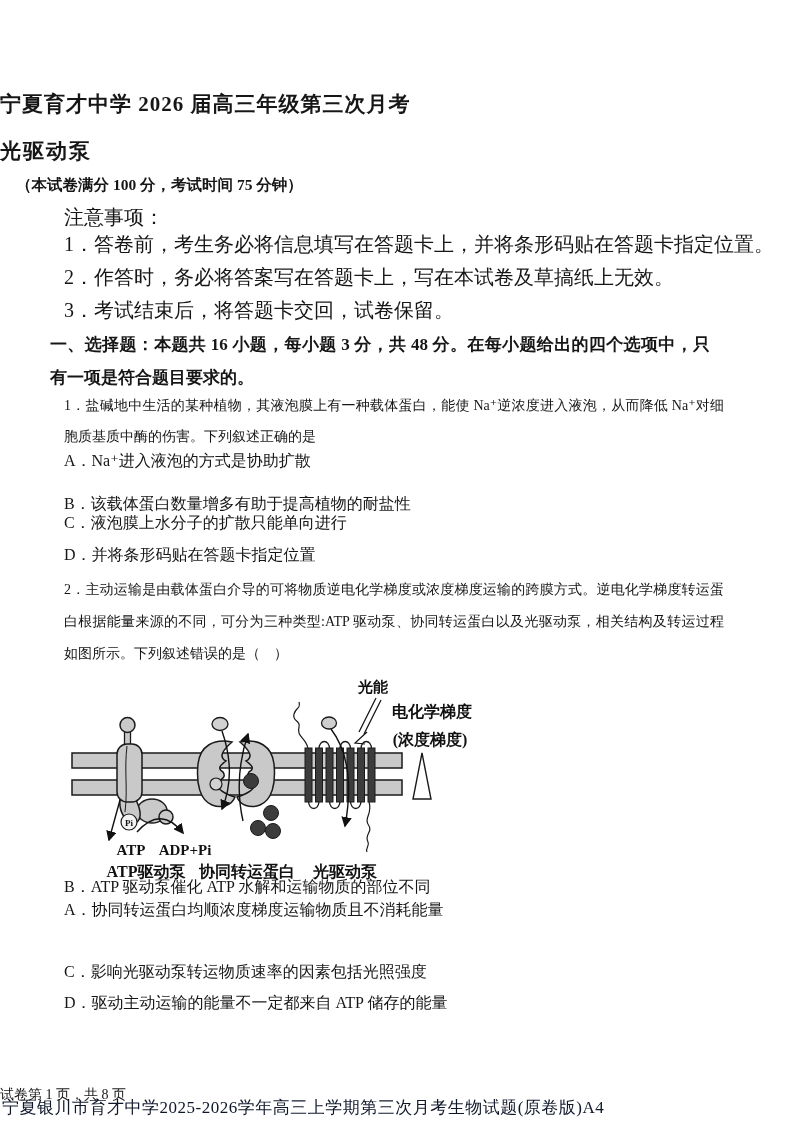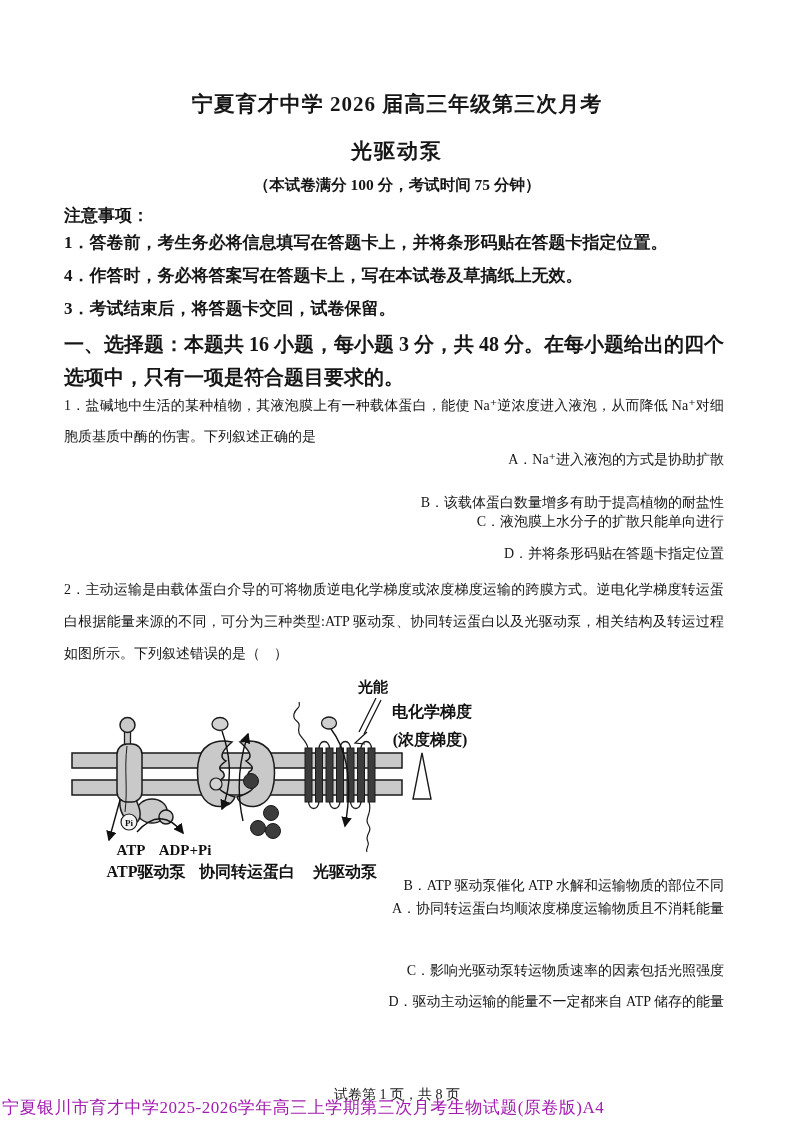--- a/index.html
+++ b/index.html
@@ -2,45 +2,45 @@
 <html><head>
 <meta charset="utf-8">
 <style>
   html,body{margin:0;padding:0;background:#ffffff;}
   body{
     width:794px;height:1123px;position:relative;overflow:hidden;
     font-family:"Liberation Serif","DejaVu Serif",serif;
     color:#161616;
   }
   .abs{position:absolute;}
-  .center{left:0;right:0;text-align:center;}
+  .center{left:0;right:0;}
   .bold{font-weight:bold;}
   .title{font-size:21px;letter-spacing:1px;}
   .subtitle{font-size:21px;letter-spacing:2px;}
-  .examinfo{font-size:15.5px;}
-  .notice{left:64px;font-size:17px;font-weight:bold;}
-  .section{left:64px;width:660px;font-size:20px;font-weight:bold;line-height:33px;text-align:justify;text-align-last:left;}
+  .examinfo{font-size:15.5px;padding-left:16px;}
+  .notice{left:64px;font-size:20px;font-weight:normal;}
+  .section{left:50px;width:660px;font-size:17px;font-weight:bold;line-height:33px;text-align:justify;text-align-last:left;}
   .qstem{left:64px;width:660px;font-size:14px;line-height:31px;text-align:justify;text-align-last:left;}
-  .qopt{left:64px;width:660px;font-size:14px;white-space:nowrap;text-align:right;}
+  .qopt{left:64px;width:660px;font-size:16px;white-space:nowrap;}
   .footer{font-size:14px;margin-top:18px;}
-  .watermark{left:2px;font-size:17px;color:#a21caf;letter-spacing:0.5px;white-space:nowrap;}
+  .watermark{left:2px;font-size:17px;color:#0f172a;letter-spacing:0.5px;white-space:nowrap;}
   svg text{font-family:"Liberation Serif","DejaVu Serif",serif;fill:#111;}
   svg .figlabel{font-size:16px;font-weight:bold;}
   svg .figlabel-sm{font-size:15px;font-weight:bold;}
 </style>
 </head>
 <body>
 
 <div class="abs center title bold" style="top:90px">宁夏育才中学 2026 届高三年级第三次月考</div>
 <div class="abs center subtitle bold" style="top:137px">光驱动泵</div>
 <div class="abs center examinfo bold" style="top:175px">（本试卷满分 100 分，考试时间 75 分钟）</div>
 
 <div class="abs notice" style="top:204px">注意事项：</div>
 <div class="abs notice" style="top:231px">1．答卷前，考生务必将信息填写在答题卡上，并将条形码贴在答题卡指定位置。</div>
-<div class="abs notice" style="top:264px">4．作答时，务必将答案写在答题卡上，写在本试卷及草搞纸上无效。</div>
+<div class="abs notice" style="top:264px">2．作答时，务必将答案写在答题卡上，写在本试卷及草搞纸上无效。</div>
 <div class="abs notice" style="top:297px">3．考试结束后，将答题卡交回，试卷保留。</div>
 
 <div class="abs section" style="top:328px">一、选择题：本题共 16 小题，每小题 3 分，共 48 分。在每小题给出的四个选项中，只有一项是符合题目要求的。</div>
 
 <div class="abs qstem" style="top:390px">1．盐碱地中生活的某种植物，其液泡膜上有一种载体蛋白，能使 Na⁺逆浓度进入液泡，从而降低 Na⁺对细胞质基质中酶的伤害。下列叙述正确的是</div>
 <div class="abs qopt" style="top:451px">A．Na⁺进入液泡的方式是协助扩散</div>
 <div class="abs qopt" style="top:494px">B．该载体蛋白数量增多有助于提高植物的耐盐性</div>
 <div class="abs qopt" style="top:513px">C．液泡膜上水分子的扩散只能单向进行</div>
 <div class="abs qopt" style="top:545px">D．并将条形码贴在答题卡指定位置</div>
 

